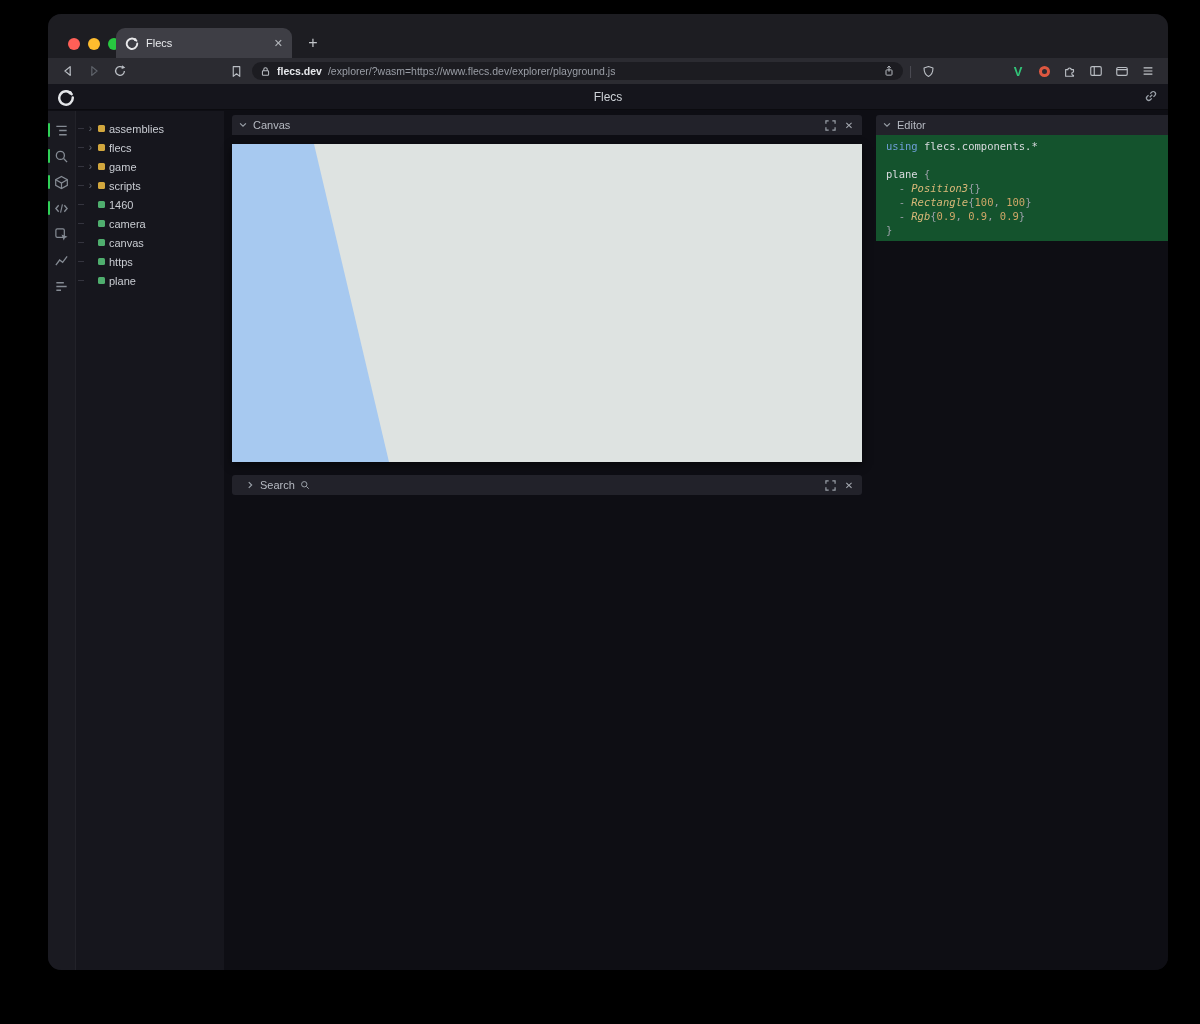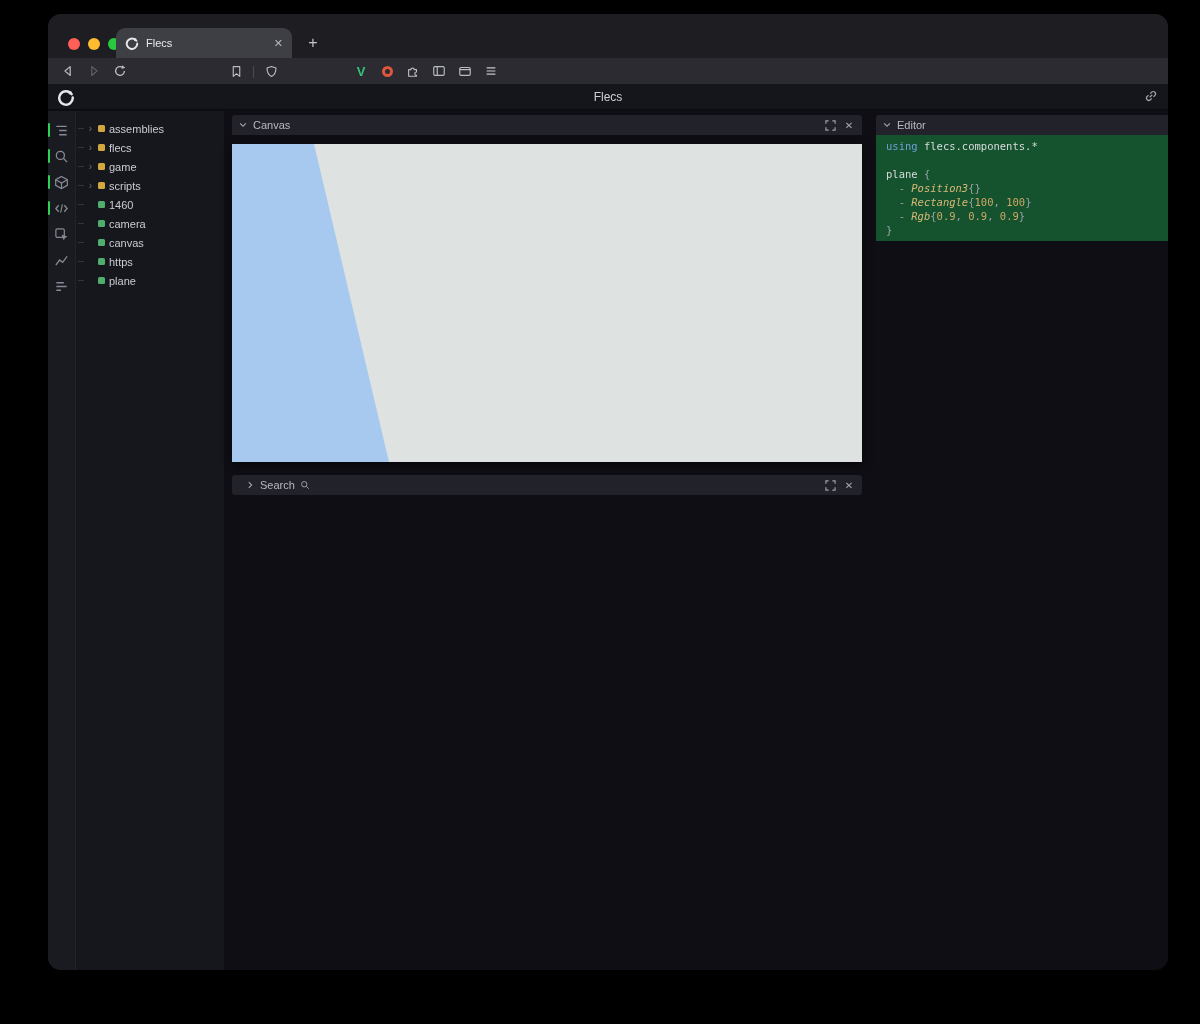--- a/index.html
+++ b/index.html
@@ -126,20 +126,34 @@
       <svg class="ic" width="14" height="14" viewBox="0 0 16 16">
         <path d="M13 8 A5 5 0 1 1 11.4 4.3" fill="none" stroke="#b9bdc3" stroke-width="1.5"></path>
         <polygon points="10.6,1.4 14,4.4 9.8,5.6" fill="#b9bdc3"></polygon>
       </svg>
     </div>
     <div class="nav-spacer"></div>
     <div class="navbtn">
       <svg class="ic" width="13" height="13" viewBox="0 0 16 16">
           <path d="M4 2 H12 V14 L8 10.8 4 14 Z" fill="none" stroke="#b9bdc3" stroke-width="1.4" stroke-linejoin="round"></path>
         </svg>
+    </div>
+    <div class="urlbar">
+      <svg class="ic" width="11" height="11" viewBox="0 0 16 16">
+        <rect x="3.5" y="7" width="9" height="6.5" rx="1.2" fill="none" stroke="#b9bdc3" stroke-width="1.5"></rect>
+        <path d="M5.5 7 V5 a2.5 2.5 0 0 1 5 0 V7" fill="none" stroke="#b9bdc3" stroke-width="1.5"></path>
+      </svg>
+      <span class="url-domain">flecs.dev</span>
+      <span class="url-path">/explorer/?wasm=https://www.flecs.dev/explorer/playground.js</span>
+      <span class="url-grow"></span>
+      <svg class="ic" width="12" height="12" viewBox="0 0 16 16">
+        <rect x="4" y="6.5" width="8" height="7" rx="1" fill="none" stroke="#b9bdc3" stroke-width="1.3"></rect>
+        <line x1="8" y1="1.5" x2="8" y2="9" stroke="#b9bdc3" stroke-width="1.3"></line>
+        <polyline points="5.6,3.8 8,1.5 10.4,3.8" fill="none" stroke="#b9bdc3" stroke-width="1.3"></polyline>
+      </svg>
     </div>
     <span class="vsep">|</span>
     <div class="navbtn">
       <svg class="ic" width="13" height="13" viewBox="0 0 16 16">
           <path d="M8 1.8 L13.5 3.8 C13.5 9 11.4 12.6 8 14.2 C4.6 12.6 2.5 9 2.5 3.8 Z" fill="none" stroke="#b9bdc3" stroke-width="1.4" stroke-linejoin="round"></path>
         </svg>
     </div>
     <div class="ext-gap"></div>
     <div class="navbtn">
         <span class="ext-v">V</span>

